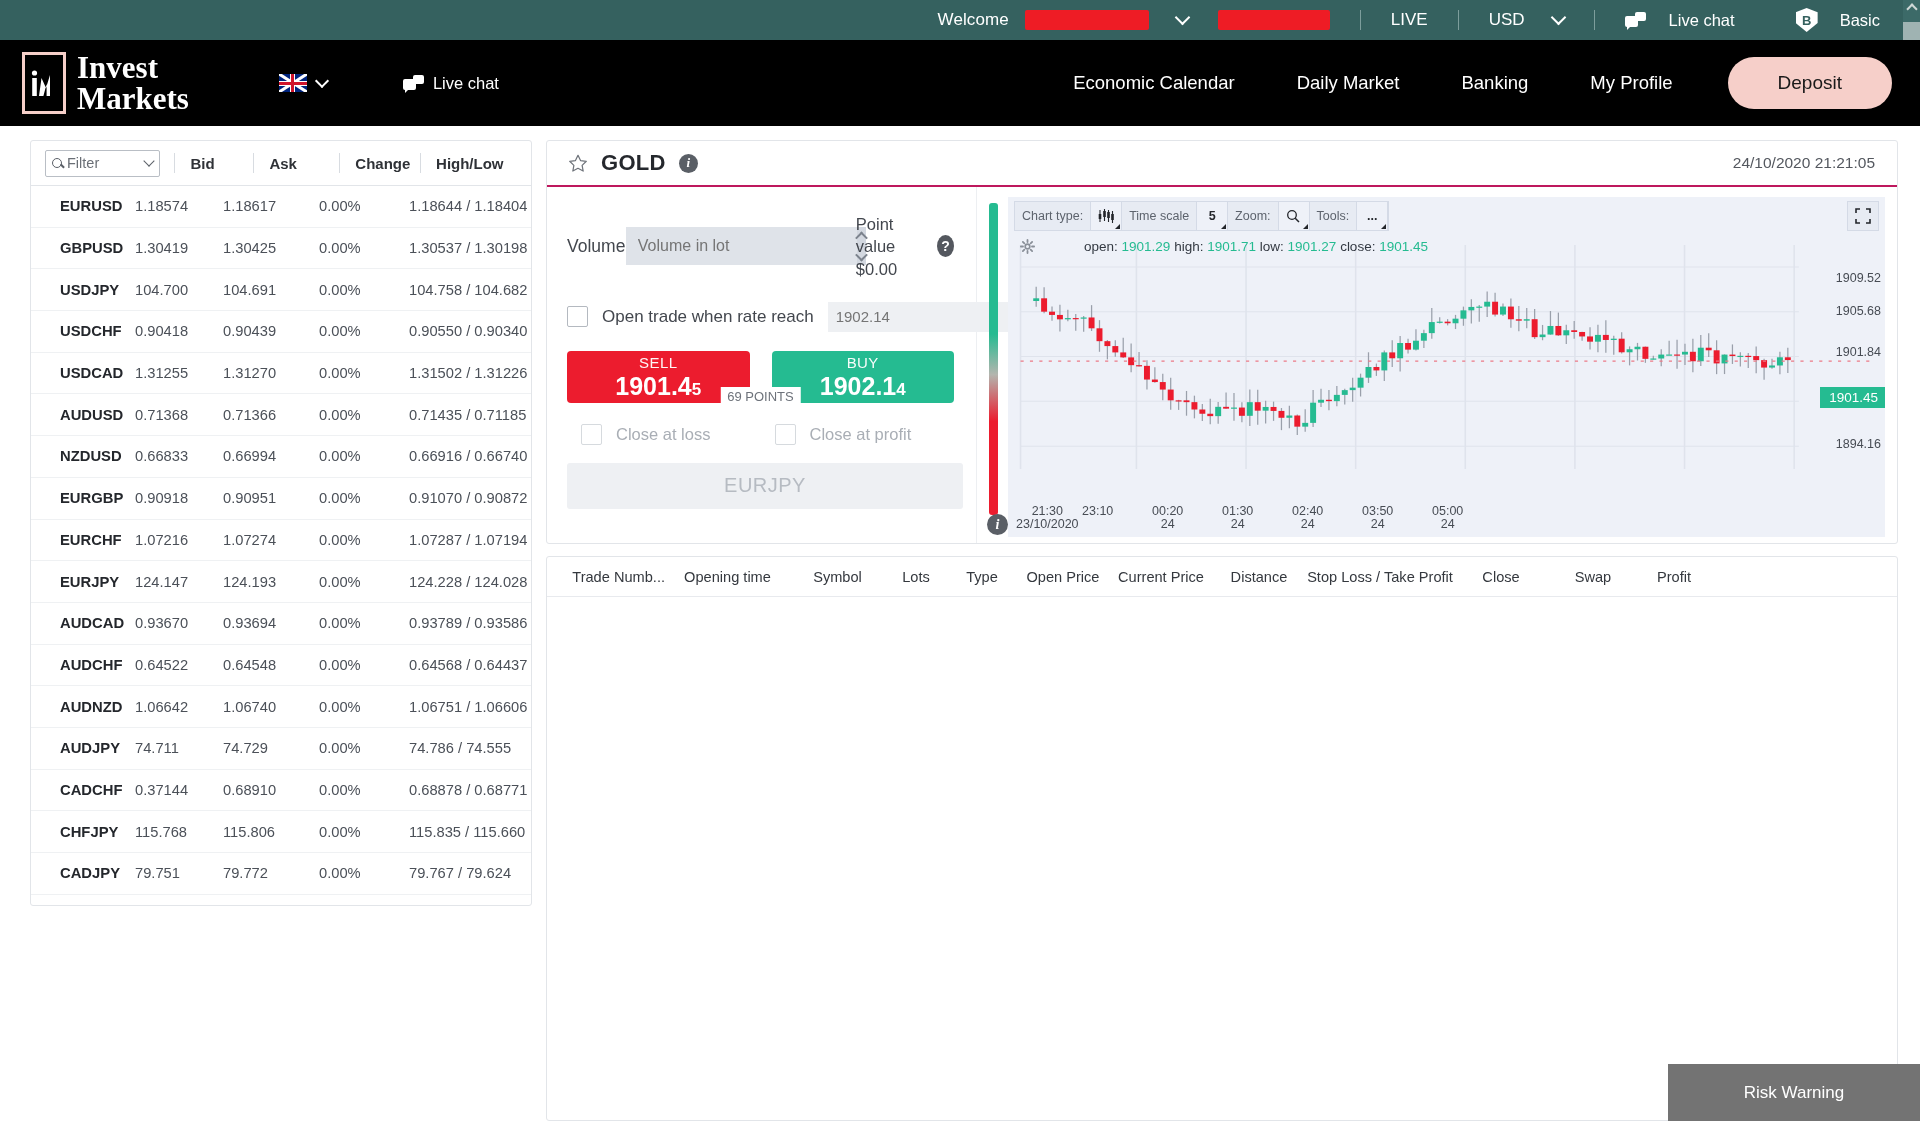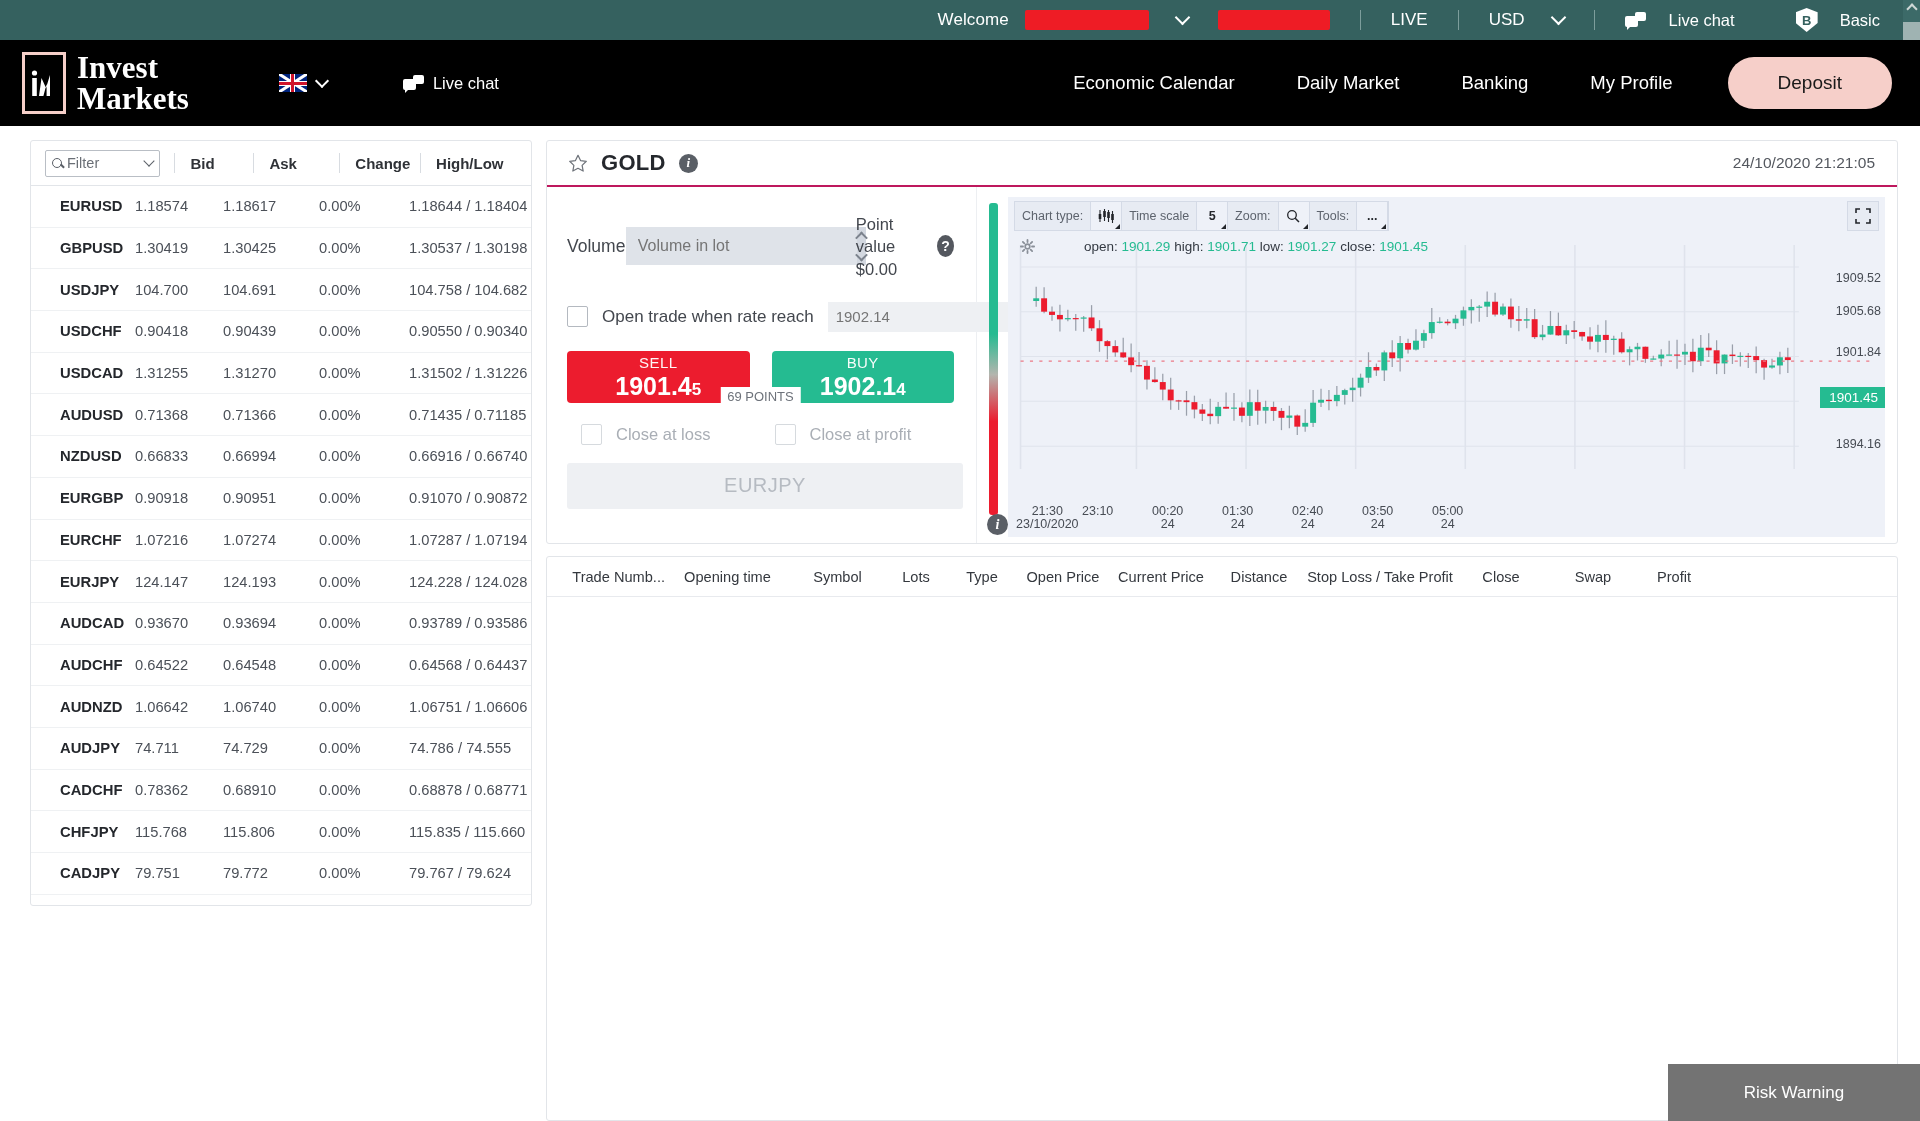--- a/index.html
+++ b/index.html
@@ -502,21 +502,21 @@
         </div>
         <div class="inst-row">
           <div class="sym">AUDJPY</div>
           <div class="bid">74.711</div>
           <div class="ask">74.729</div>
           <div class="chg">0.00%</div>
           <div class="hl">74.786 / 74.555</div>
         </div>
         <div class="inst-row">
           <div class="sym">CADCHF</div>
-          <div class="bid">0.78362</div>
+          <div class="bid">0.37144</div>
           <div class="ask">0.68910</div>
           <div class="chg">0.00%</div>
           <div class="hl">0.68878 / 0.68771</div>
         </div>
         <div class="inst-row">
           <div class="sym">CHFJPY</div>
           <div class="bid">115.768</div>
           <div class="ask">115.806</div>
           <div class="chg">0.00%</div>
           <div class="hl">115.835 / 115.660</div>

